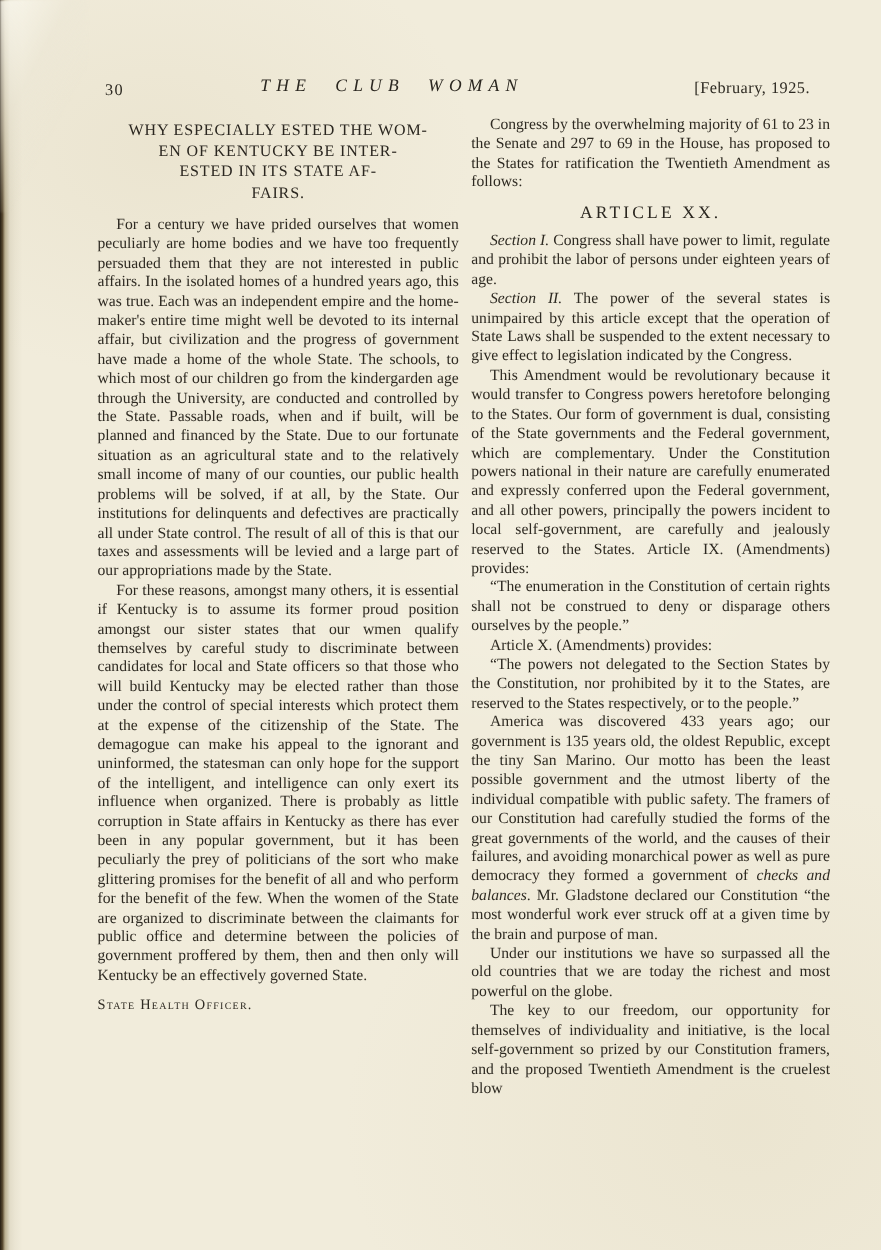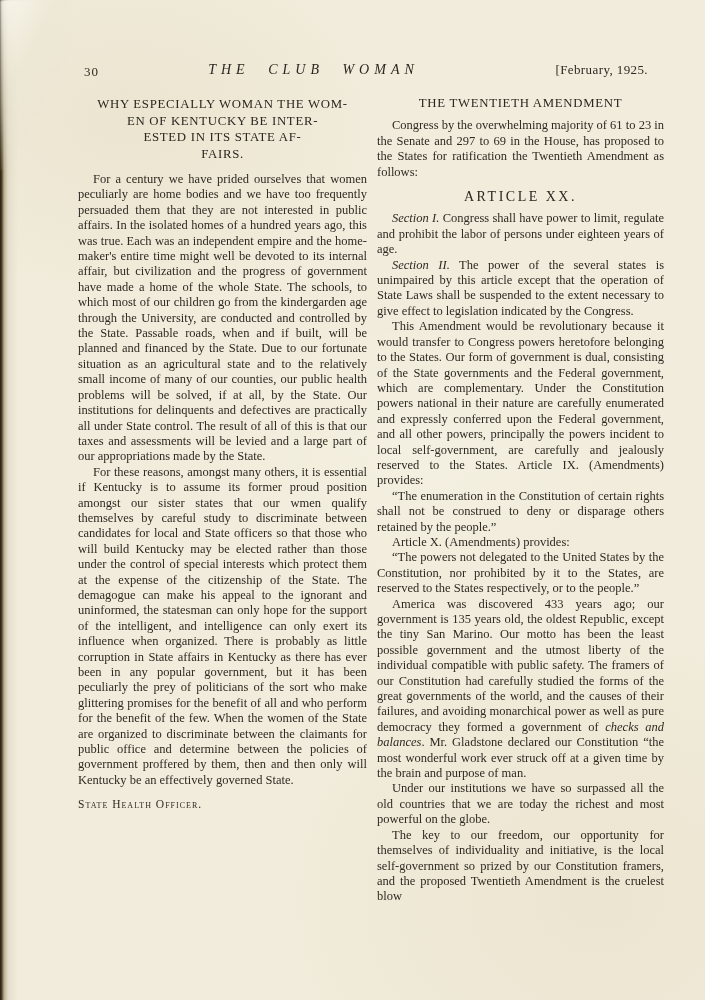--- a/index.html
+++ b/index.html
@@ -65,39 +65,38 @@
   <div class="corner-curl"></div>
 
   <div class="header">
     <span class="page-number">30</span>
     <span class="header-title">THE CLUB WOMAN</span>
     <span class="header-date">[February, 1925.</span>
   </div>
 
   <div class="col col-left">
     <div class="article-title">
-      <div>WHY ESPECIALLY WOMAN THE WOM-</div>
+      <div>WHY ESPECIALLY ESTED THE WOM-</div>
       <div>EN OF KENTUCKY BE INTER-</div>
       <div>ESTED IN ITS STATE AF-</div>
       <div>FAIRS.</div>
     </div>
     <p class="body-par">For a century we have prided ourselves that women peculiarly are home bodies and we have too frequently persuaded them that they are not interested in public affairs.  In the isolated homes of a hundred years ago, this was true.  Each was an independent empire and the home-maker's entire time might well be devoted to its internal affair, but civilization and the progress of government have made a home of the whole State.  The schools, to which most of our children go from the kindergarden age through the University, are conducted and controlled by the State.  Passable roads, when and if built, will be planned and financed by the State.  Due to our fortunate situation as an agricultural state and to the relatively small income of many of our counties, our public health problems will be solved, if at all, by the State.  Our institutions for delinquents and defectives are practically all under State control.  The result of all of this is that our taxes and assessments will be levied and a large part of our appropriations made by the State.</p>
     <p class="body-par">For these reasons, amongst many others, it is essential if Kentucky is to assume its former proud position amongst our sister states that our wmen qualify themselves by careful study to discriminate between candidates for local and State officers so that those who will build Kentucky may be elected rather than those under the control of special interests which protect them at the expense of the citizenship of the State.  The demagogue can make his appeal to the ignorant and uninformed, the statesman can only hope for the support of the intelligent, and intelligence can only exert its influence when organized.  There is probably as little corruption in State affairs in Kentucky as there has ever been in any popular government, but it has been peculiarly the prey of politicians of the sort who make glittering promises for the benefit of all and who perform for the benefit of the few.  When the women of the State are organized to discriminate between the claimants for public office and determine between the policies of government proffered by them, then and then only will Kentucky be an effectively governed State.</p>
     <div class="signature">
       <div class="sig-title">State Health Officer.</div>
     </div>
   </div>
 
   <div class="col col-right">
-    <div class="col-heading">THE TWENTIETH AMENDMENT</div>
     <p class="body-par">Congress by the overwhelming majority of 61 to 23 in the Senate and 297 to 69 in the House, has proposed to the States for ratification the Twentieth Amendment as follows:</p>
     <div class="sub-heading">ARTICLE XX.</div>
     <p class="body-par"><span class="italic">Section I.</span><span>  Congress shall have power to limit, regulate and prohibit the labor of persons under eighteen years of age.</span></p>
     <p class="body-par"><span class="italic">Section II.</span><span>  The power of the several states is unimpaired by this article except that the operation of State Laws shall be suspended to the extent necessary to give effect to legislation indicated by the Congress.</span></p>
     <p class="body-par">This Amendment would be revolutionary because it would transfer to Congress powers heretofore belonging to the States.  Our form of government is dual, consisting of the State governments and the Federal government, which are complementary.  Under the Constitution powers national in their nature are carefully enumerated and expressly conferred upon the Federal government, and all other powers, principally the powers incident to local self-government, are carefully and jealously reserved to the States.  Article IX. (Amendments) provides:</p>
-    <p class="body-par">“The enumeration in the Constitution of certain rights shall not be construed to deny or disparage others retained by the people.”</p>
+    <p class="body-par">“The enumeration in the Constitution of certain rights shall not be construed to deny or disparage others ourselves by the people.”</p>
     <p class="body-par">Article X. (Amendments) provides:</p>
-    <p class="body-par">“The powers not delegated to the United States by the Constitution, nor prohibited by it to the States, are reserved to the States respectively, or to the people.”</p>
+    <p class="body-par">“The powers not delegated to the Section States by the Constitution, nor prohibited by it to the States, are reserved to the States respectively, or to the people.”</p>
     <p class="body-par"><span>America was discovered 433 years ago; our government is 135 years old, the oldest Republic, except the tiny San Marino.  Our motto has been the least possible government and the utmost liberty of the individual compatible with public safety.  The framers of our Constitution had carefully studied the forms of the great governments of the world, and the causes of their failures, and avoiding monarchical power as well as pure democracy they formed a government of </span><span class="italic">checks and balances</span><span>.  Mr. Gladstone declared our Constitution “the most wonderful work ever struck off at a given time by the brain and purpose of man.</span></p>
     <p class="body-par">Under our institutions we have so surpassed all the old countries that we are today the richest and most powerful on the globe.</p>
     <p class="body-par">The key to our freedom, our opportunity for themselves of individuality and initiative, is the local self-government so prized by our Constitution framers, and the proposed Twentieth Amendment is the cruelest blow</p>
   </div>
 </div>
 
 </body></html>

